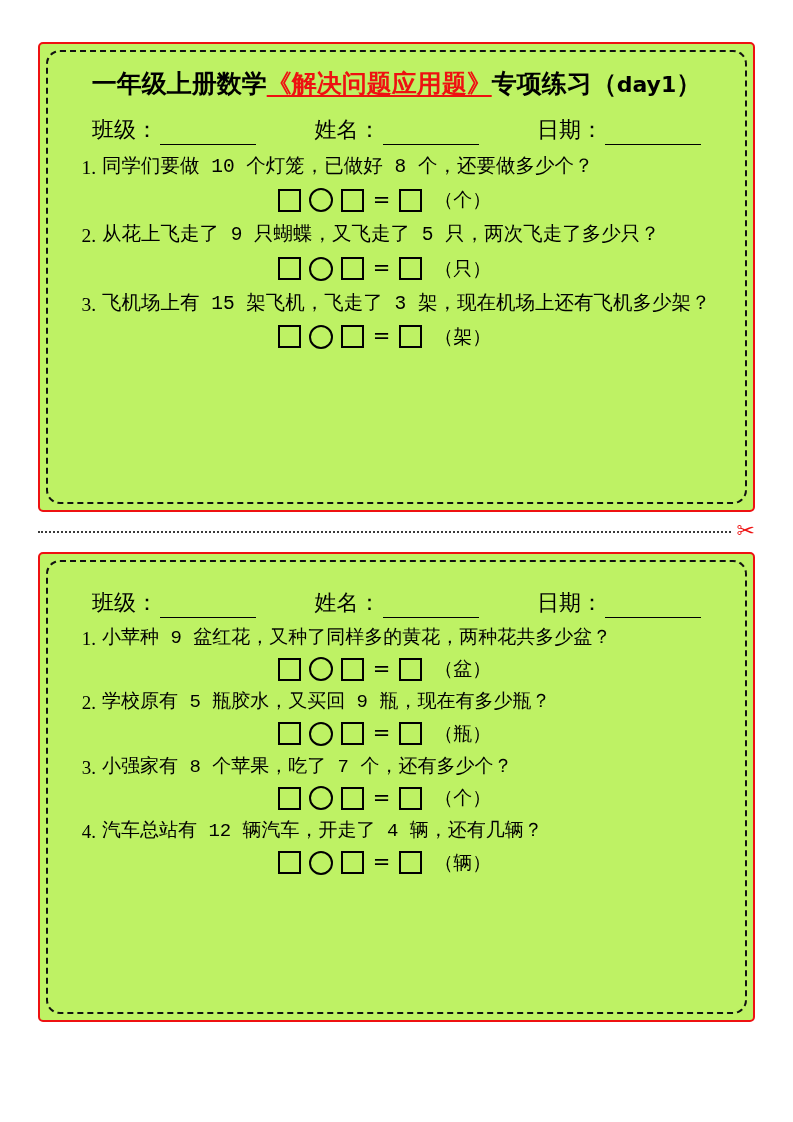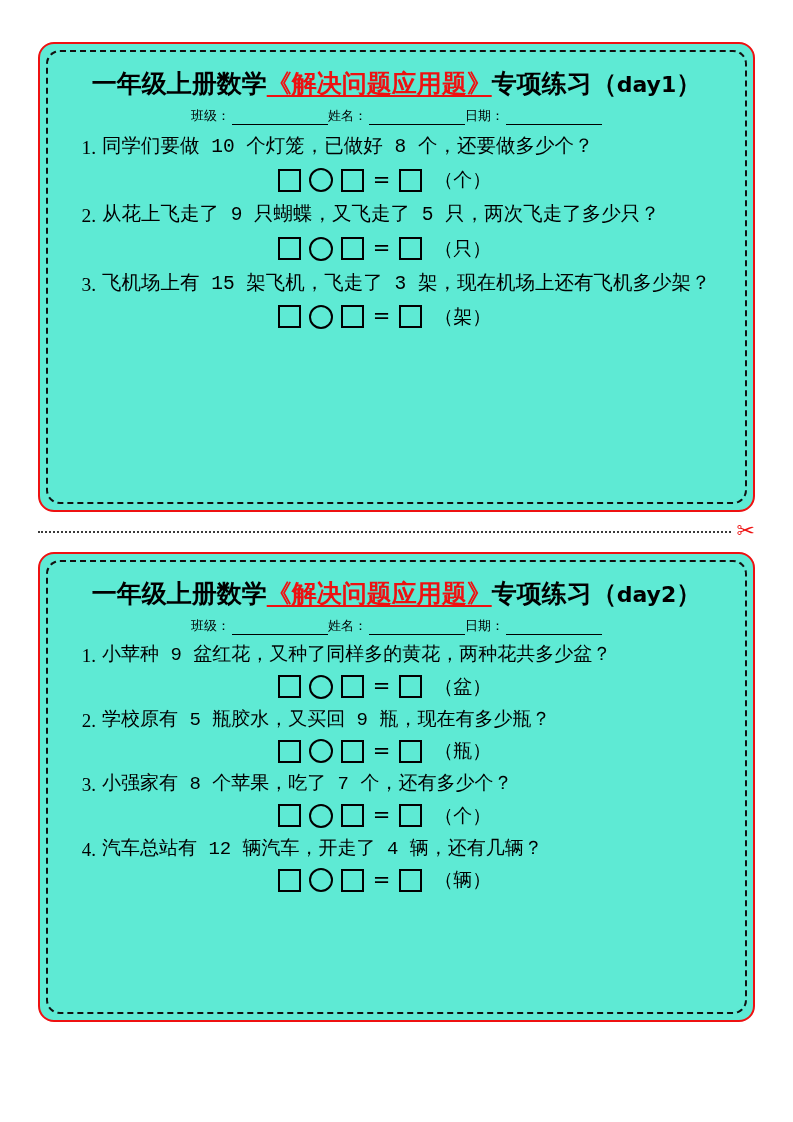--- a/index.html
+++ b/index.html
@@ -22,23 +22,23 @@
     box-sizing: border-box;
     padding: 42px 38px 0 38px;
     display: flex;
     flex-direction: column;
   }
 
   
   .card {
     position: relative;
     border: 2.5px solid #ee1111;
-    border-radius: 16px;
-    box-sizing: border-box;
-    background: #5eead4;
+    border-radius: 5px;
+    box-sizing: border-box;
+    background: #bef264;
   }
   .card-inner {
     border: 2.5px dashed #111111;
     border-radius: 14px;
     margin: 6px;
     box-sizing: border-box;
     padding: 10px 18px 16px 18px;
     height: calc(100% - 12px);
   }
 
@@ -62,24 +62,24 @@
   }
   .title .daylabel {
     font-family: "DejaVu Sans", sans-serif;
     font-size: 22px;
     font-weight: bold;
   }
 
   
   .inforow {
     display: flex;
-    justify-content: center;
+    justify-content: space-between;
     align-items: flex-end;
-    font-size: 13px;
-    margin: 8px 26px 6px 26px;
+    font-size: 22px;
+    margin: 16px 26px 6px 26px;
   }
   .infoitem {
     display: flex;
     align-items: flex-end;
     white-space: nowrap;
   }
   .infoline {
     display: inline-block;
     width: 96px;
     border-bottom: 1.5px solid #000;
@@ -252,23 +252,20 @@
   </div>
 
   <div class="cutline">
     <div class="dash"></div>
     <div class="scissors">✂</div>
   </div>
 
   <div class="card card-2">
     <div class="card-inner">
 
-      <div class="title">
-        <span>一年级上册数学</span><span class="red">《解决问题应用题》</span><span>专项练习（</span><span class="daylabel">day2</span><span>）</span>
-      </div>
 
       <div class="inforow">
         <div class="infoitem">
           <span>班级：</span>
           <span class="infoline"></span>
         </div>
         <div class="infoitem">
           <span>姓名：</span>
           <span class="infoline"></span>
         </div>

